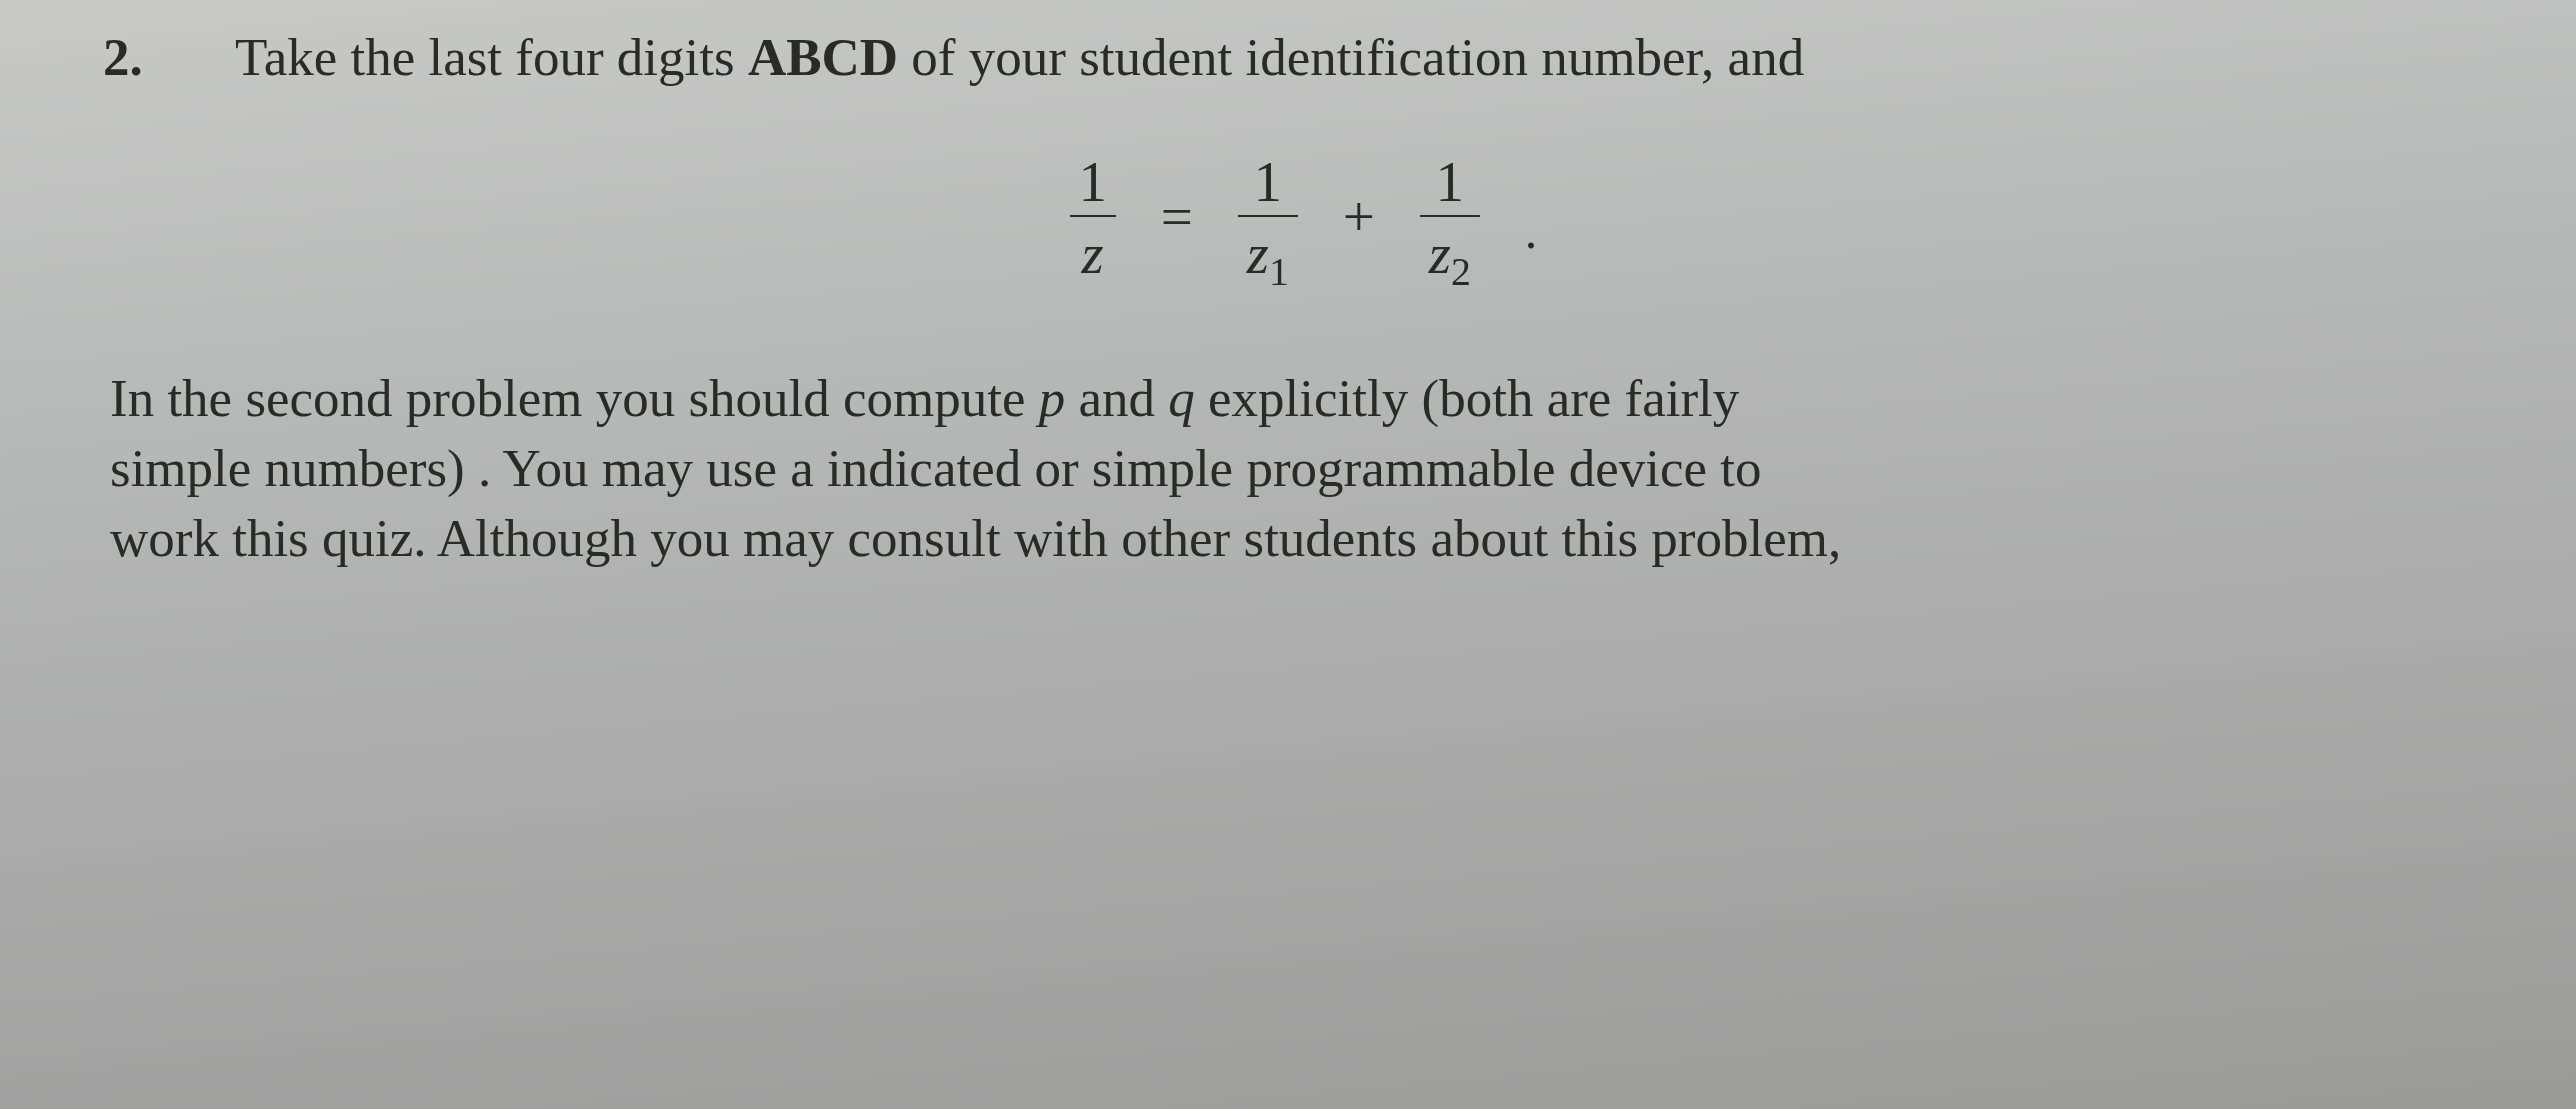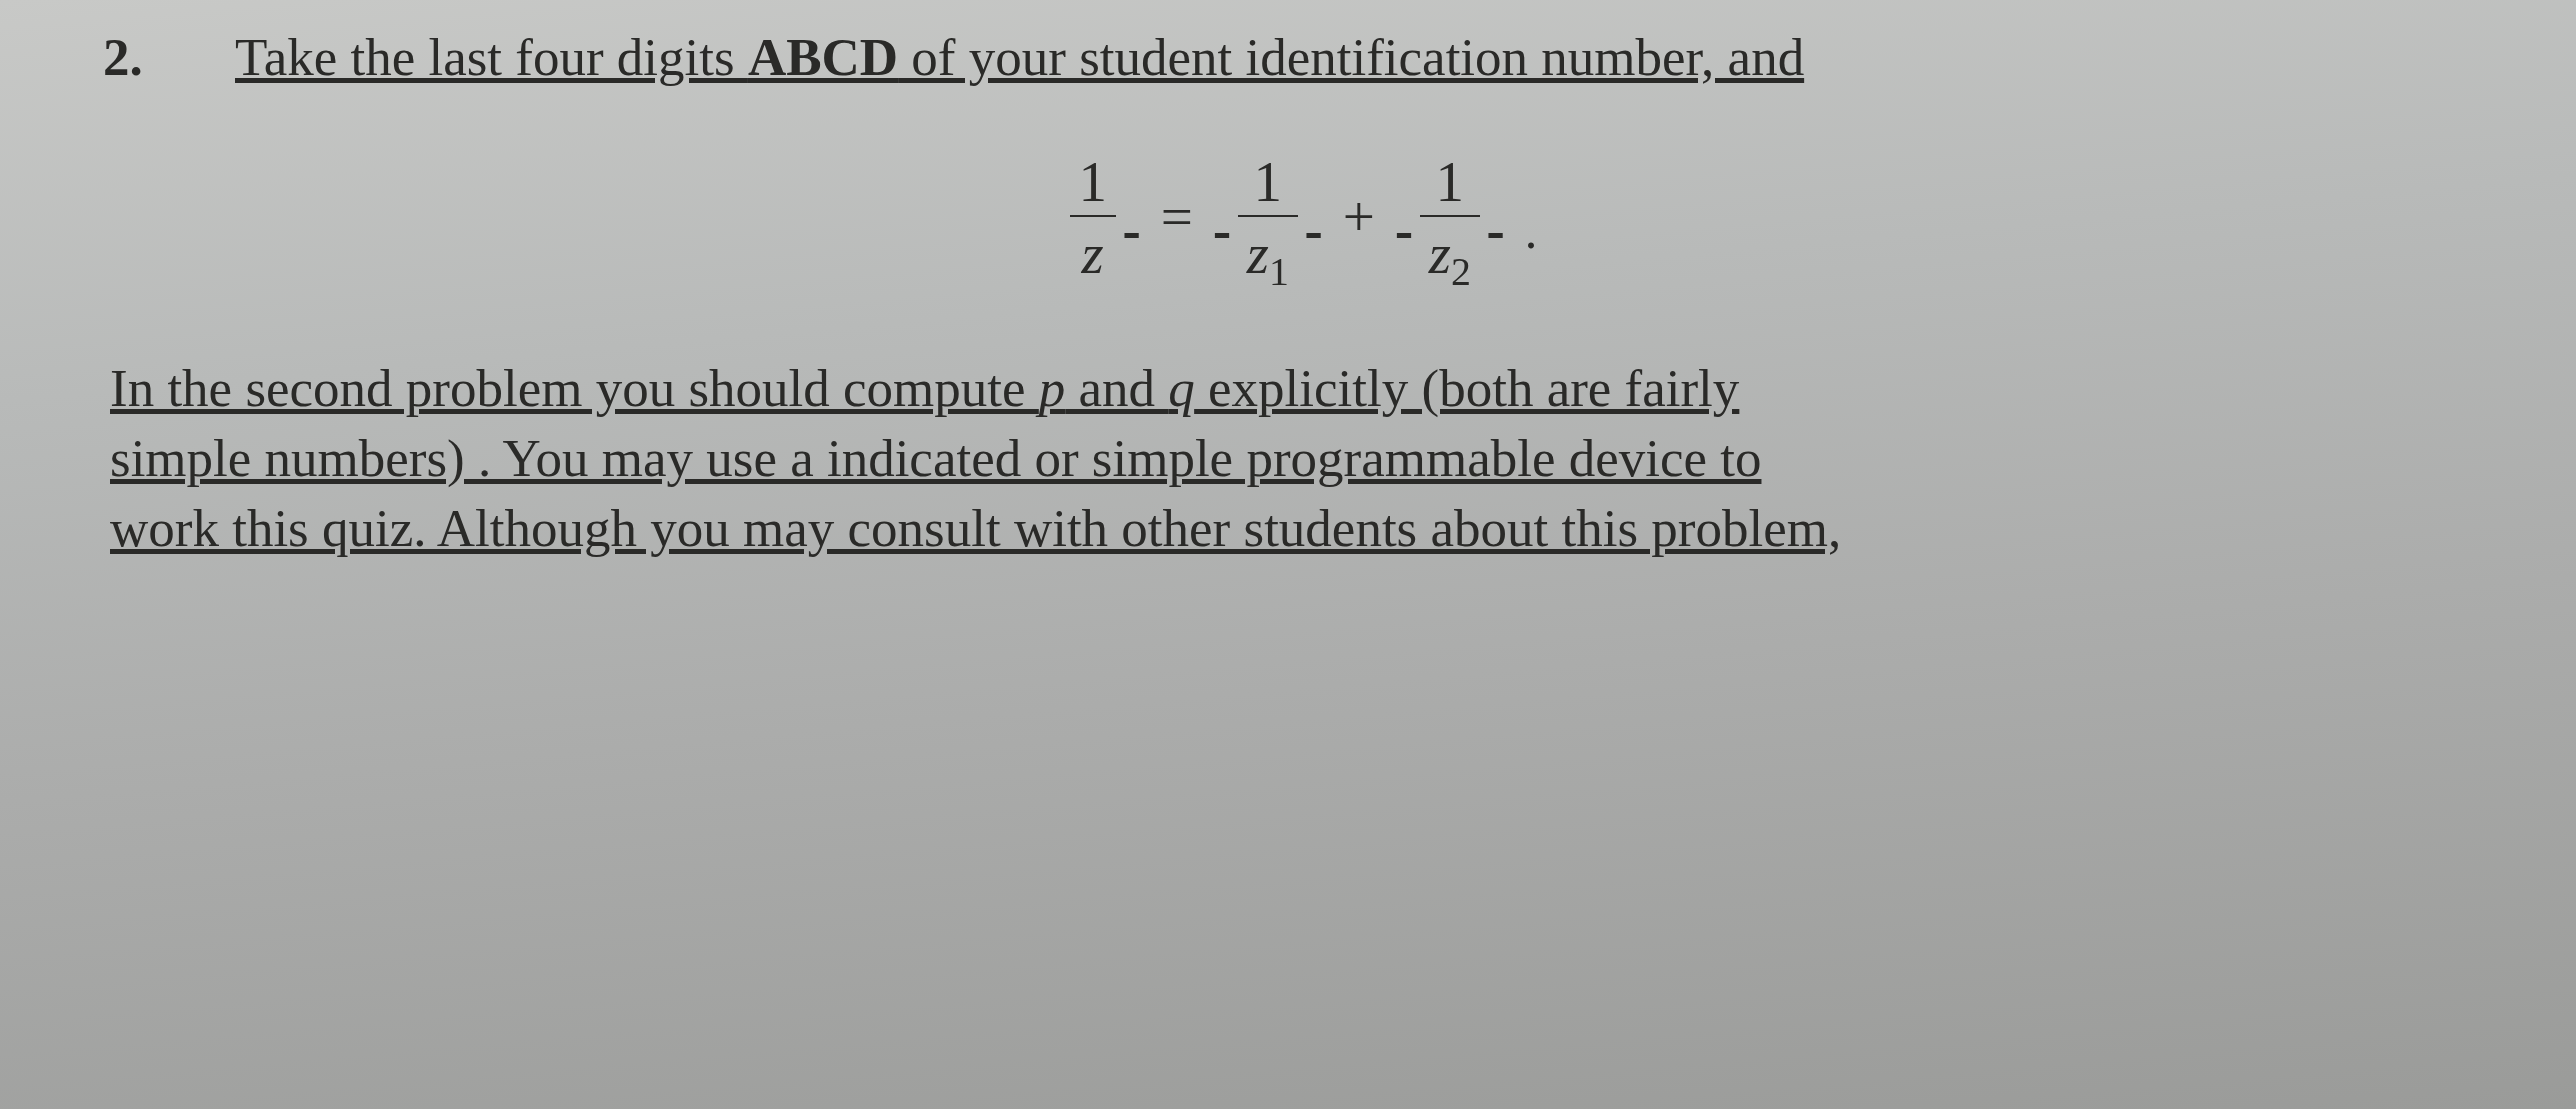--- a/index.html
+++ b/index.html
@@ -13,21 +13,20 @@
       width: 2576px;
       height: 1110px;
       padding: 22px 66px 22px 88px;
       color: #2a2a28;
       position: relative;
       overflow: hidden;
     }
     .content {
       font-size: 53px;
       line-height: 1.35;
-      text-decoration: underline;
     }
     .problem-number {
       font-weight: bold;
       display: inline-block;
       width: 66px;
     }
     .first-block {
       padding-left: 0;
     }
     .first-line {
@@ -79,21 +78,21 @@
     .eq-period {
       display: inline-block;
       vertical-align: middle;
       margin-left: 22px;
       font-size: 50px;
       position: relative;
       top: 14.7px;
     }
     .second-block {
       padding-left: 22px;
-      margin-top: 6px;
+      margin-top: 16px;
     }
     .second-block p {
       line-height: 1.32;
     }
   </style>
 </head>
 <body>
 
 <div class="content">
 

